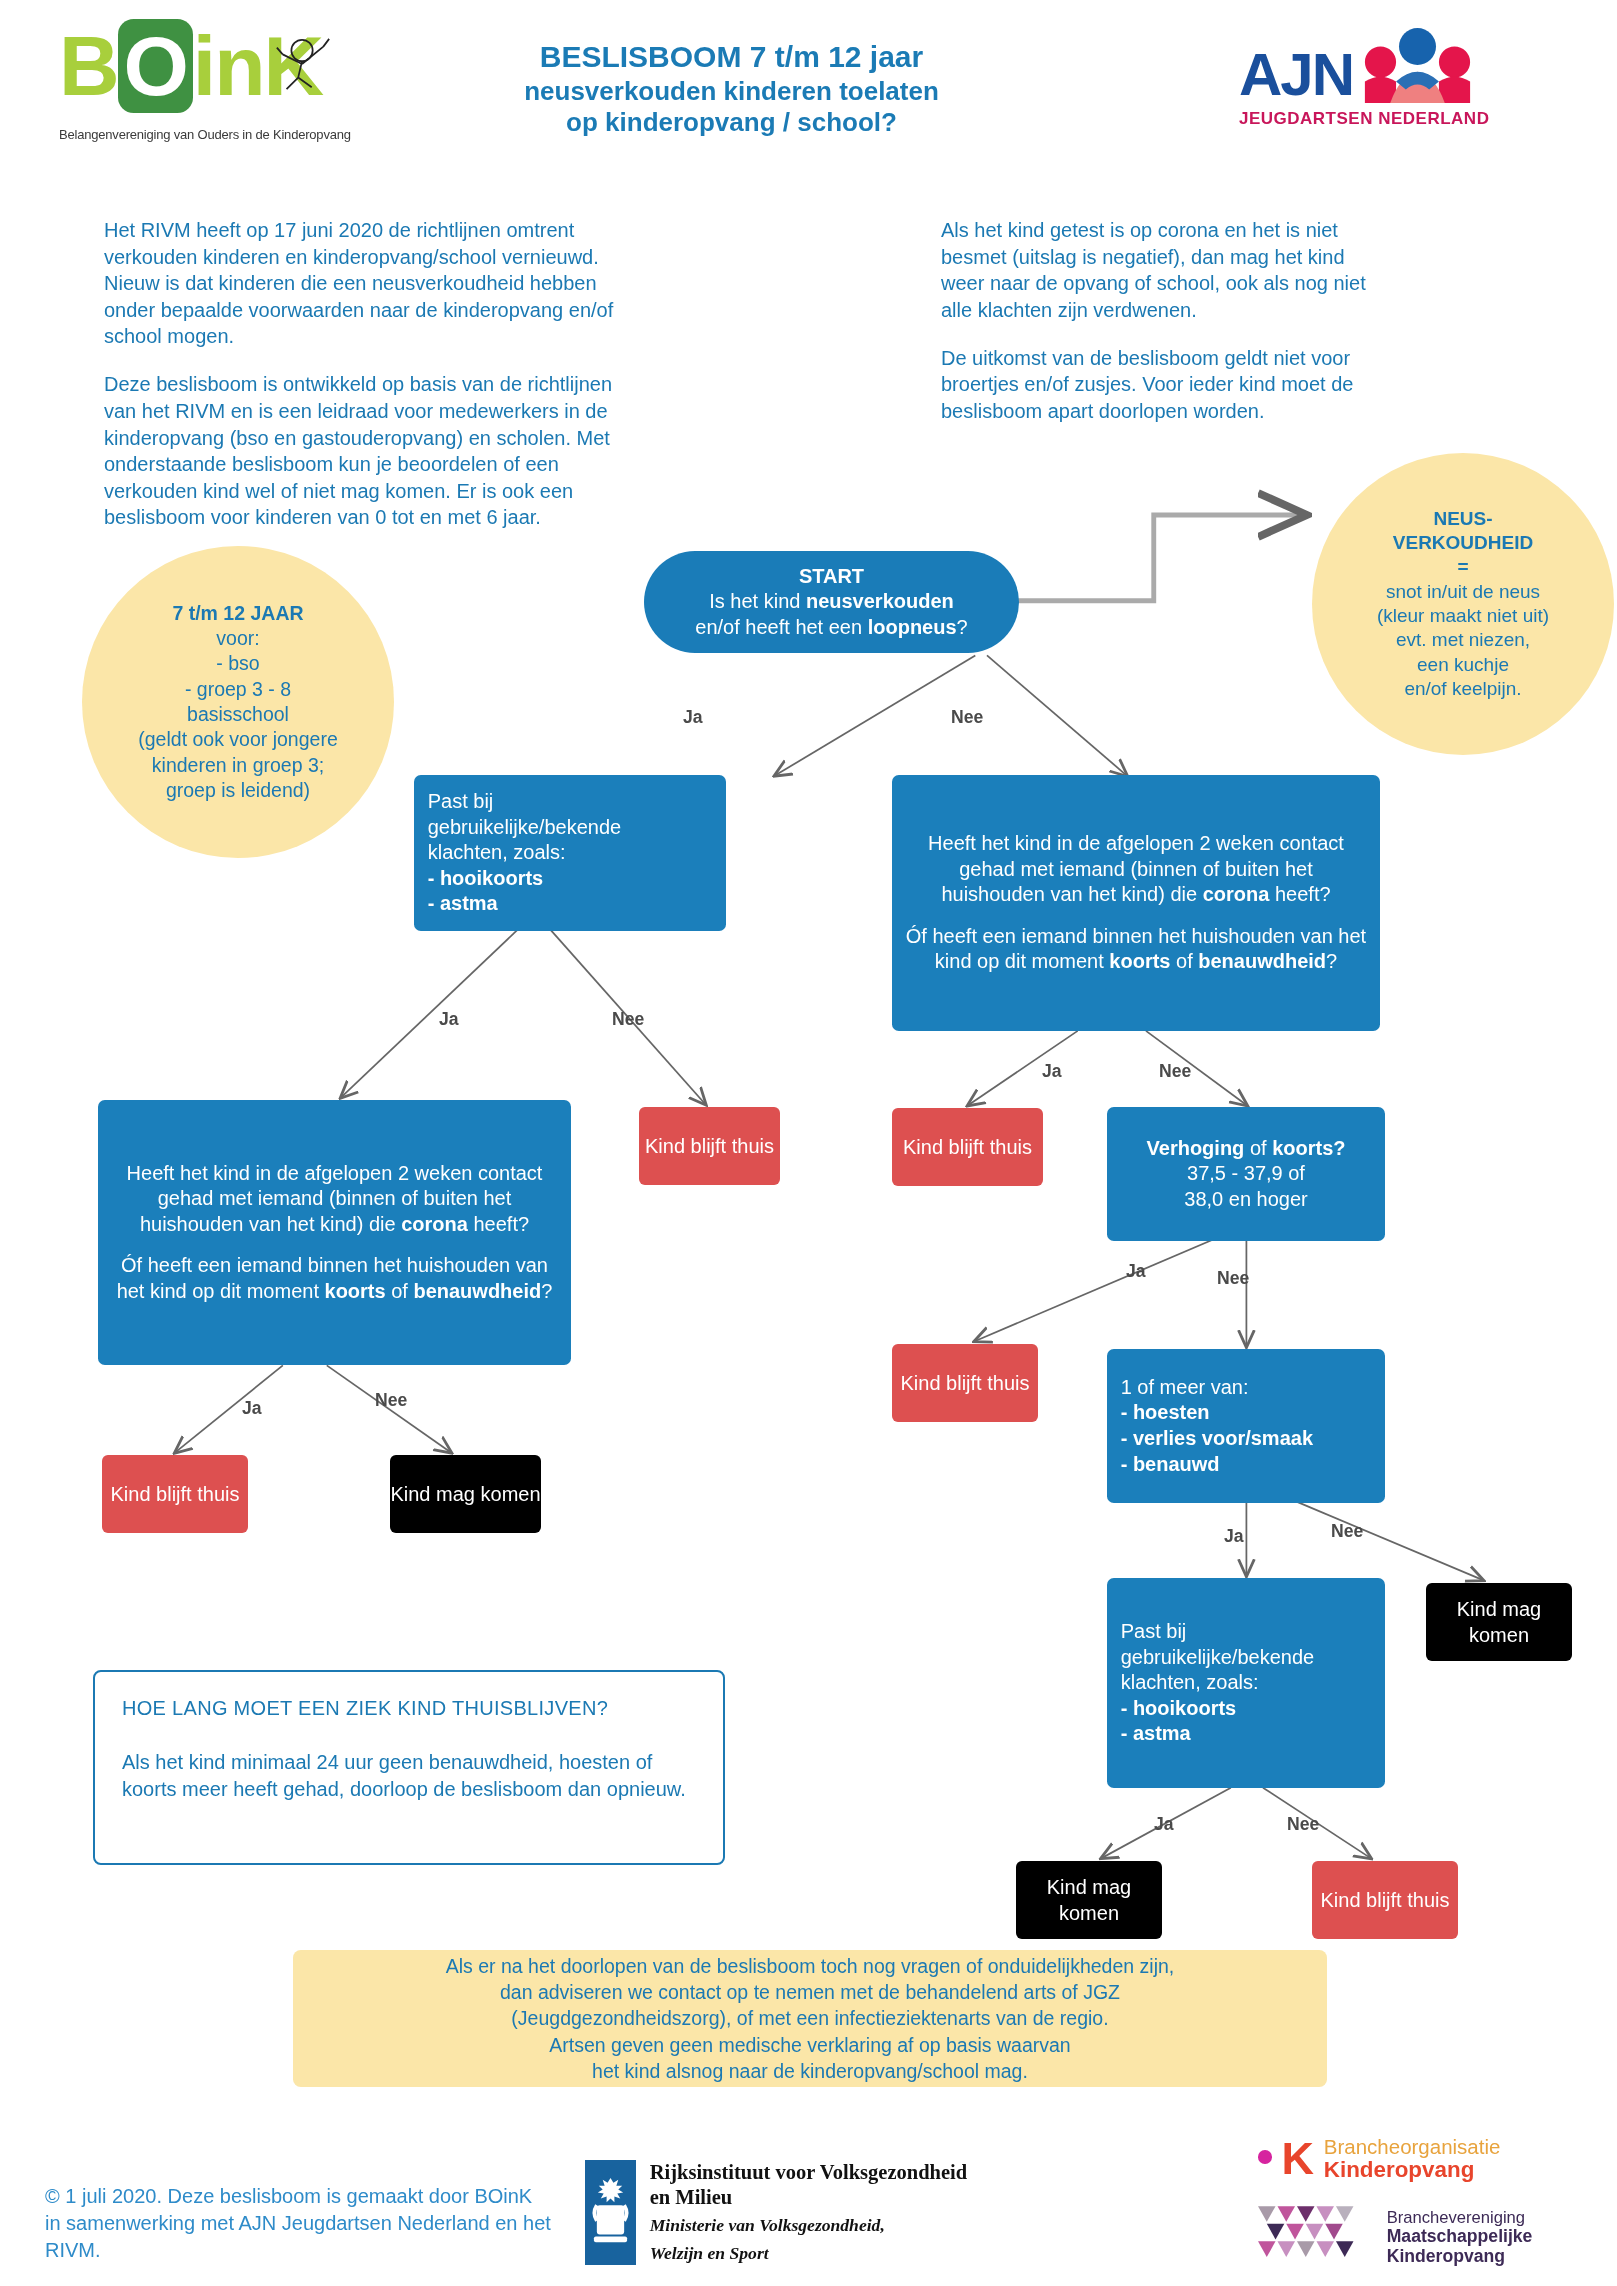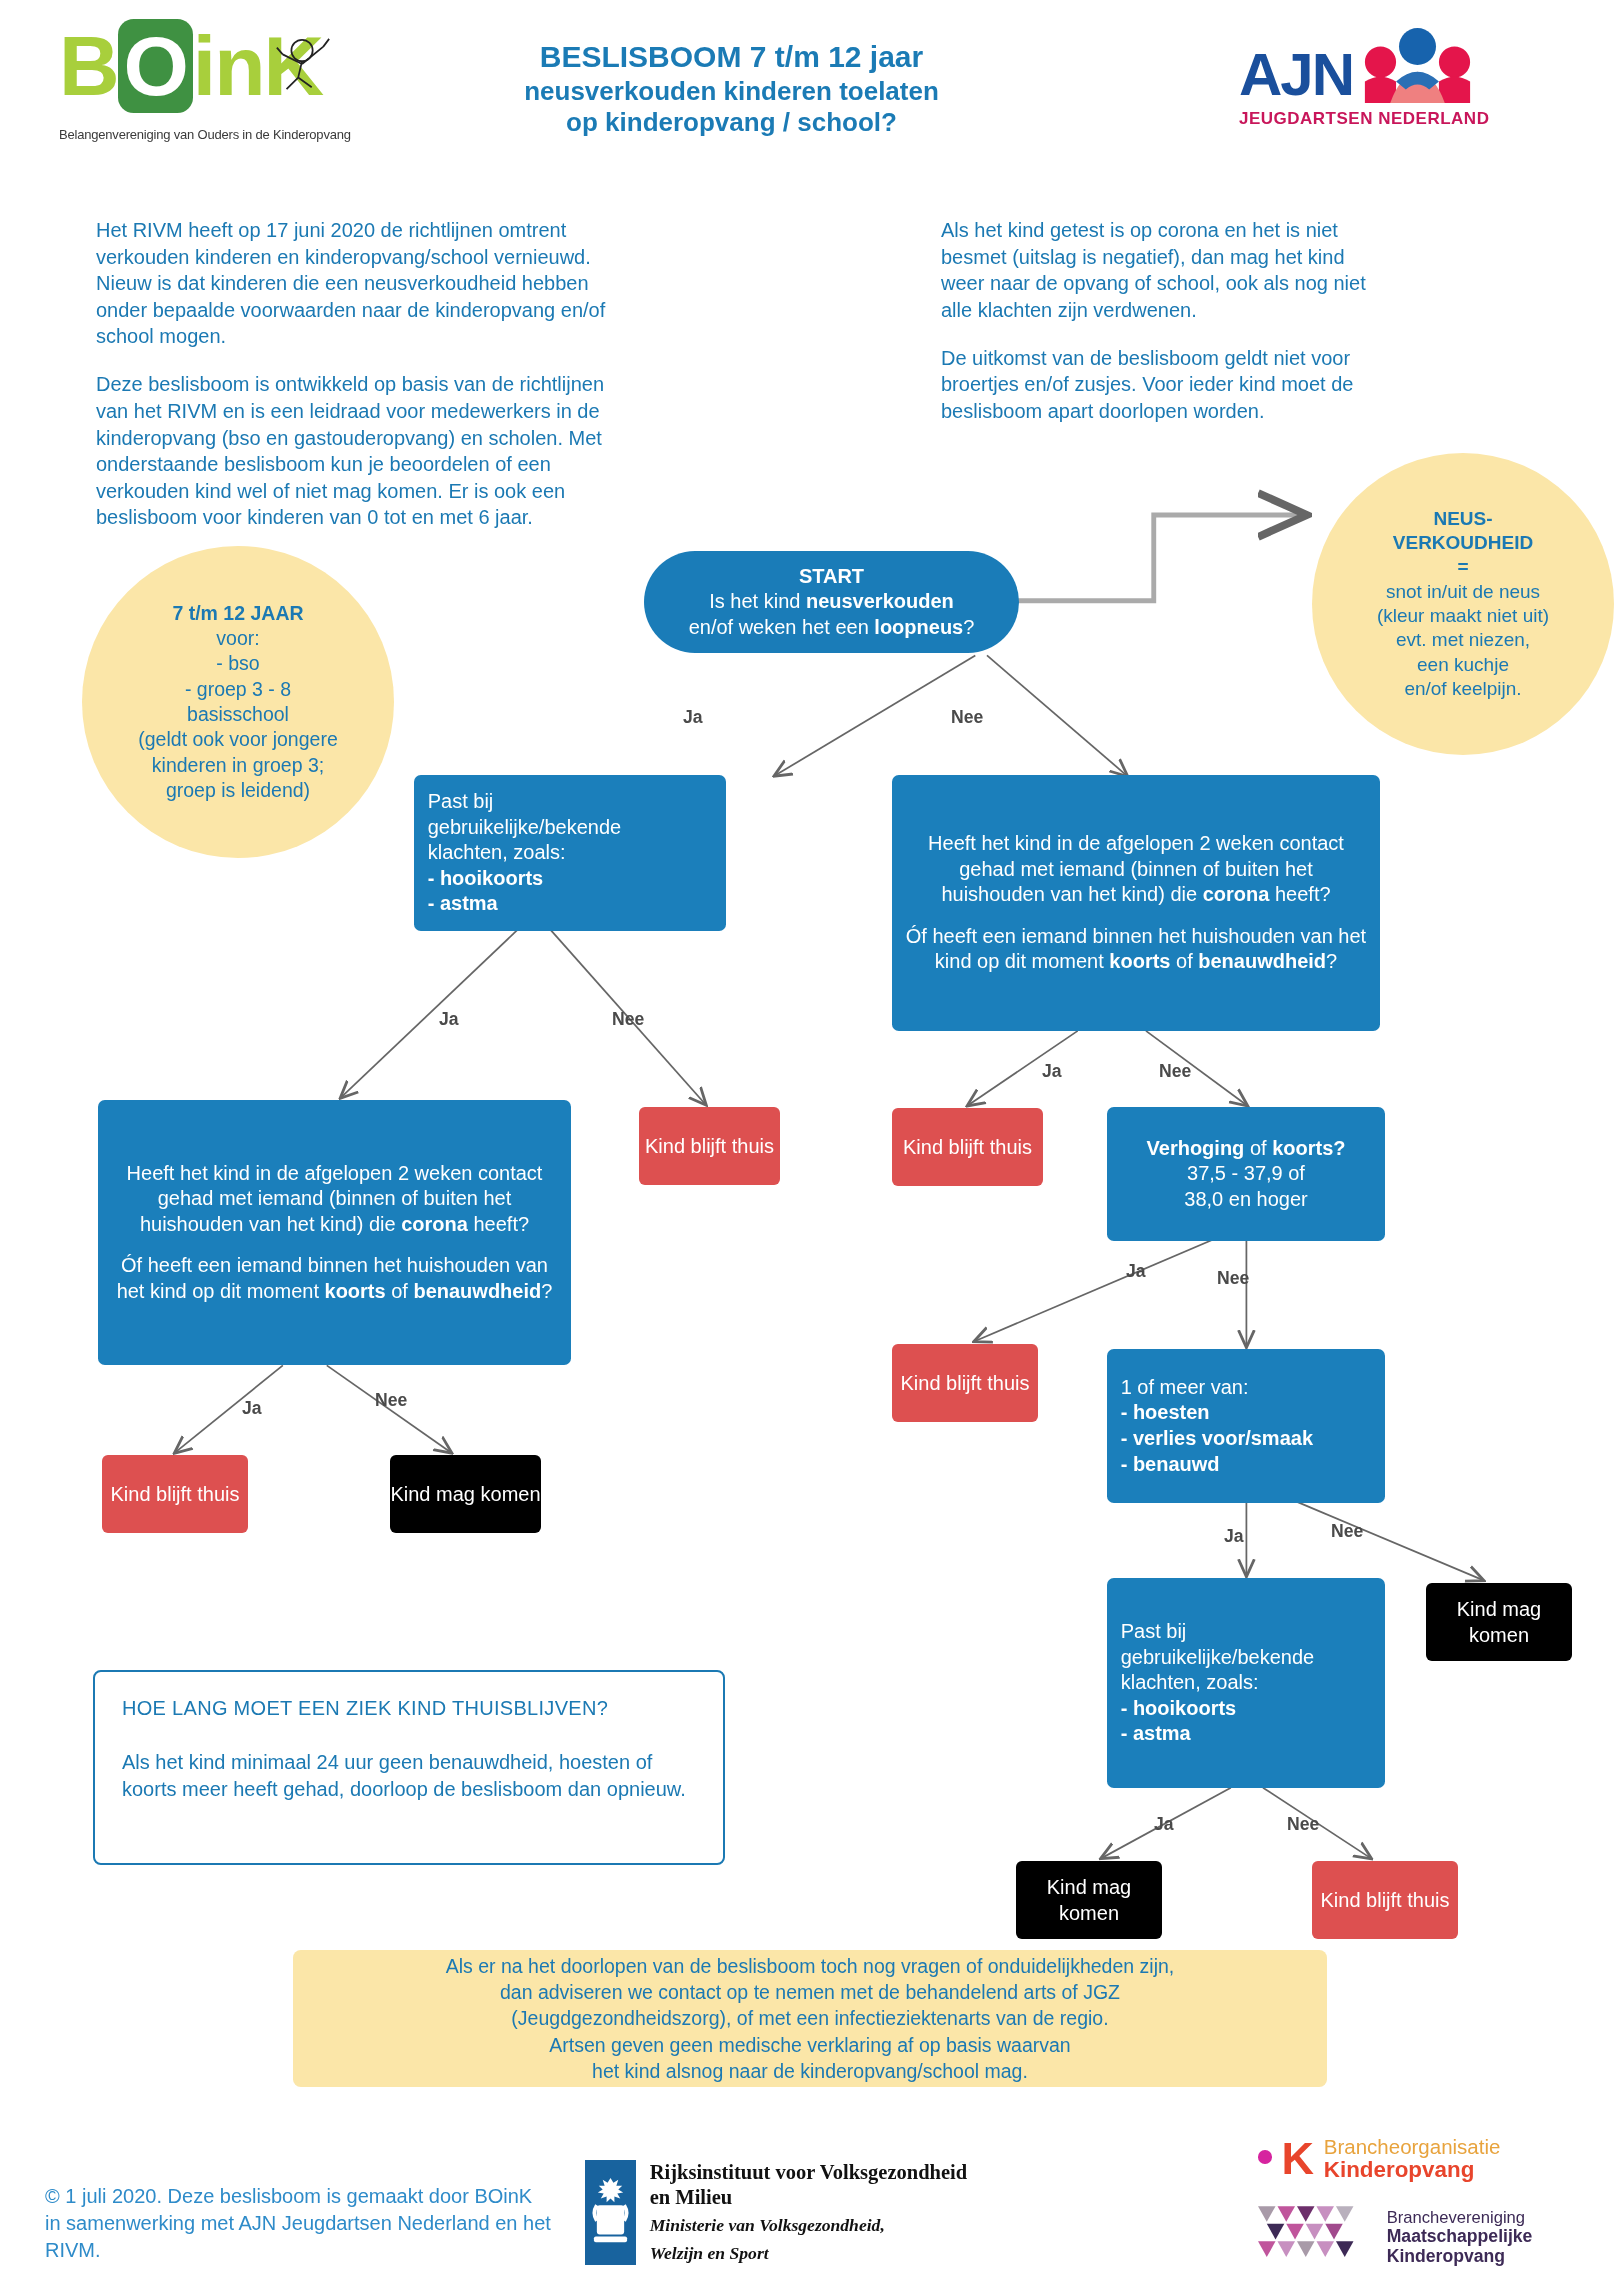--- a/index.html
+++ b/index.html
@@ -27,21 +27,21 @@
   #title-block { left: 390px; top: 39px; width: 683px; text-align:center; }
   .title-l1 { font-size: 30px; font-weight: bold; color:#1b7bb5; line-height:1.22; }
   .title-l2 { font-size: 26px; font-weight: bold; color:#1b7bb5; line-height:1.22; }
 
   #ajn-logo { left: 1239px; top: 27px; width: 322px; height: 132px; }
   .ajn-letters { font-size: 60px; font-weight: bold; color:#1a4f9c; letter-spacing:-2px; line-height:1; }
   .ajn-sub { font-size: 17px; font-weight: 600; color:#c8165a; letter-spacing:0.5px; margin-top:3.9px; }
 
   
   .intro { font-size: 20px; line-height: 1.33; color:#1b79b3; }
-  #intro-left { left: 96px; top: 217px; width: 536px; }
+  #intro-left { left: 104px; top: 217px; width: 536px; }
   #intro-right { left: 941px; top: 217px; width: 449px; }
   .intro p { margin: 0 0 21.5px 0; }
 
   
   .circle {
     border-radius: 50%;
     background: #fbe6a8;
     display:flex; align-items:center; justify-content:center;
     text-align:center;
     color:#1b79b3;
@@ -233,21 +233,21 @@
     <div>(kleur maakt niet uit)</div>
     <div>evt. met niezen,</div>
     <div>een kuchje</div>
     <div>en/of keelpijn.</div>
   </div>
 </div>
 
 <div class="node start centered" style="left:644px; top:551px; width:375px; height:102px;">
   <div class="line" style="font-weight:bold;">START</div>
   <div class="line"><span>Is het kind </span><b>neusverkouden</b></div>
-  <div class="line"><span>en/of weken het een </span><b>loopneus</b><span>?</span></div>
+  <div class="line"><span>en/of heeft het een </span><b>loopneus</b><span>?</span></div>
 </div>
 
 <div class="node" style="left:414px; top:775px; width:312px; height:156px;">
   <div class="line">Past bij</div>
   <div class="line">gebruikelijke/bekende</div>
   <div class="line">klachten, zoals:</div>
   <div class="line" style="font-weight:bold;">- hooikoorts</div>
   <div class="line" style="font-weight:bold;">- astma</div>
 </div>
 

